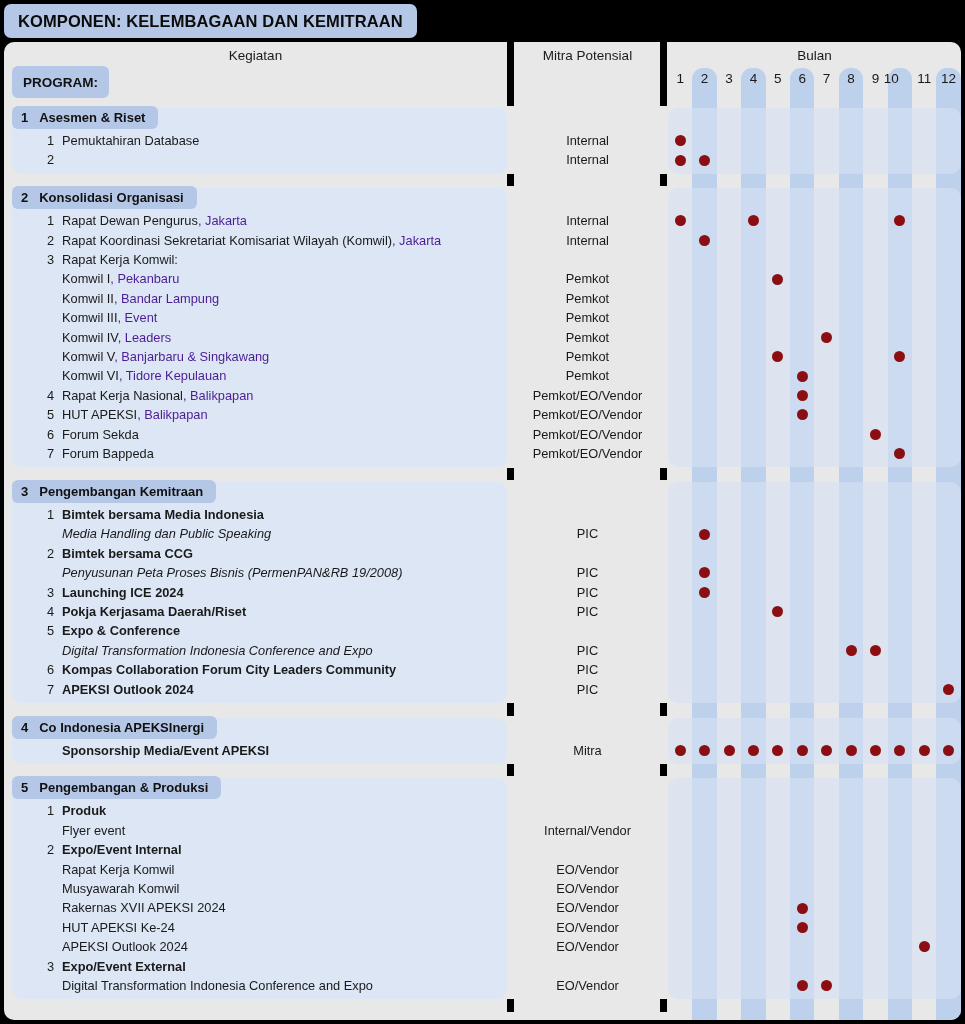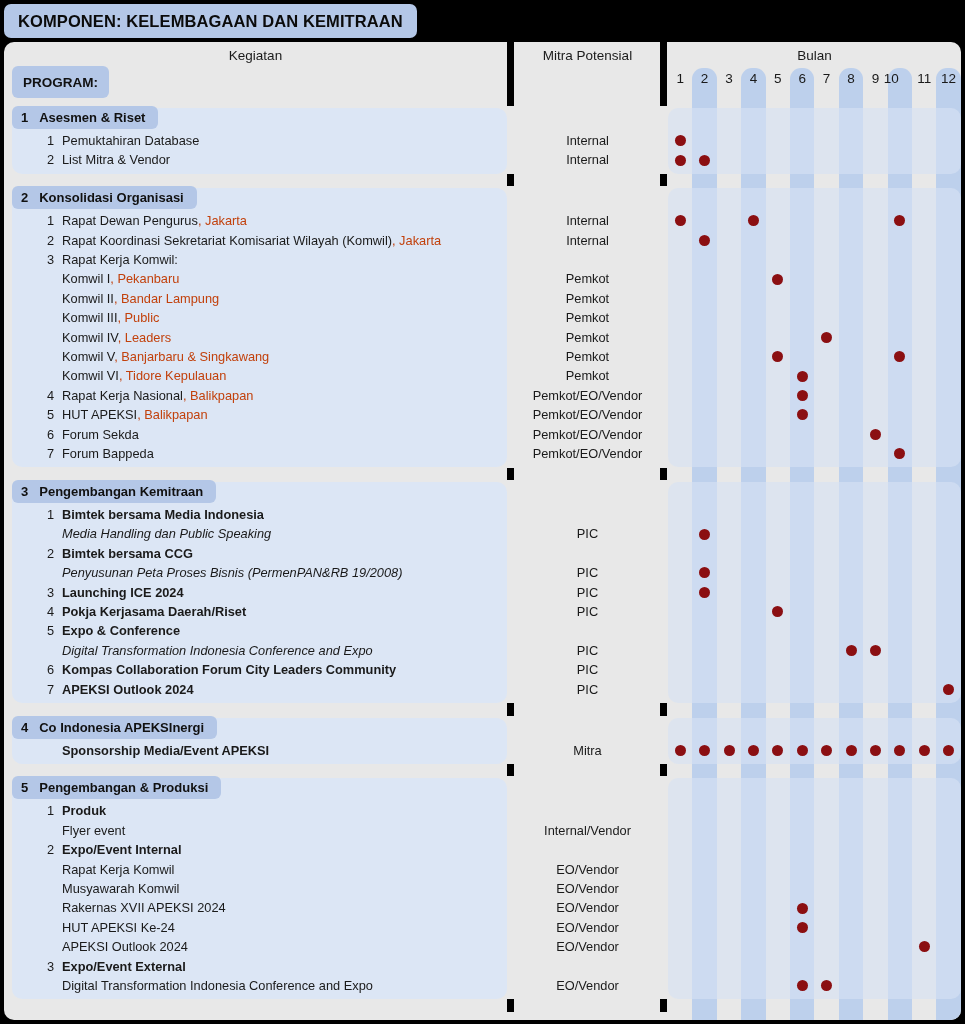--- a/index.html
+++ b/index.html
@@ -164,21 +164,21 @@
     font-size: 12.8px; color: #1a1a1a;
     line-height: 19.4px;
   }
   .row .act {
     position: absolute;
     left: 58px; right: 460px;
     font-size: 12.8px; color: #1a1a1a;
     line-height: 19.4px;
     white-space: nowrap;
   }
-  .row .act .loc { color: #c2410c; }
+  .row .act .loc { color: #4c1d95; }
   .row.bold .act { font-weight: bold; }
   .row.ital .act { font-style: italic; }
   .row .mitra {
     position: absolute;
     left: 511px; width: 145px;
     text-align: center;
     font-size: 12.8px; color: #1a1a1a;
     line-height: 19.4px;
   }
 
@@ -220,21 +220,20 @@
             <span>Asesmen &amp; Riset</span>
           </div>
           <div class="row" style="top: 25px;">
             <div class="num">1</div>
             <div class="act">Pemuktahiran Database</div>
             <div class="mitra">Internal</div>
             <div class="dot" style="left: 676.2px; top: 9.7px;"></div>
           </div>
           <div class="row" style="top: 44.4px;">
             <div class="num">2</div>
-            <div class="act">List Mitra &amp; Vendor</div>
             <div class="mitra">Internal</div>
             <div class="dot" style="left: 676.2px; top: 9.7px;"></div>
             <div class="dot" style="left: 700.6px; top: 9.7px;"></div>
           </div>
         </div>
         <div class="section" style="top: 144.3px; height: 281.2px;">
           <div class="sec-bandL" style="top: 2px; height: 279.2px;"></div>
           <div class="sec-bandM" style="top: 2px; height: 279.2px;"></div>
           <div class="sec-head" style="top: 0px;">
             <span class="sn">2</span>
@@ -265,21 +264,21 @@
             <div class="mitra">Pemkot</div>
             <div class="dot" style="left: 773.8px; top: 9.7px;"></div>
           </div>
           <div class="row" style="top: 102.6px;">
             <div class="num"></div>
             <div class="act">Komwil II<span class="loc">, Bandar Lampung</span></div>
             <div class="mitra">Pemkot</div>
           </div>
           <div class="row" style="top: 122px;">
             <div class="num"></div>
-            <div class="act">Komwil III<span class="loc">, Public</span></div>
+            <div class="act">Komwil III<span class="loc">, Event</span></div>
             <div class="mitra">Pemkot</div>
           </div>
           <div class="row" style="top: 141.4px;">
             <div class="num"></div>
             <div class="act">Komwil IV<span class="loc">, Leaders</span></div>
             <div class="mitra">Pemkot</div>
             <div class="dot" style="left: 822.6px; top: 9.7px;"></div>
           </div>
           <div class="row" style="top: 160.8px;">
             <div class="num"></div>

